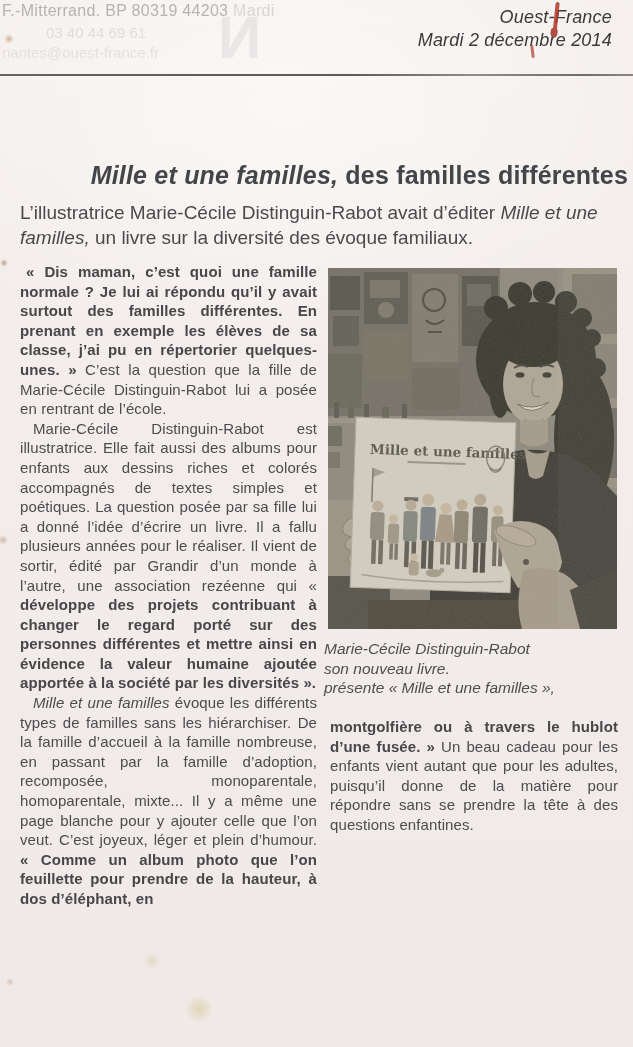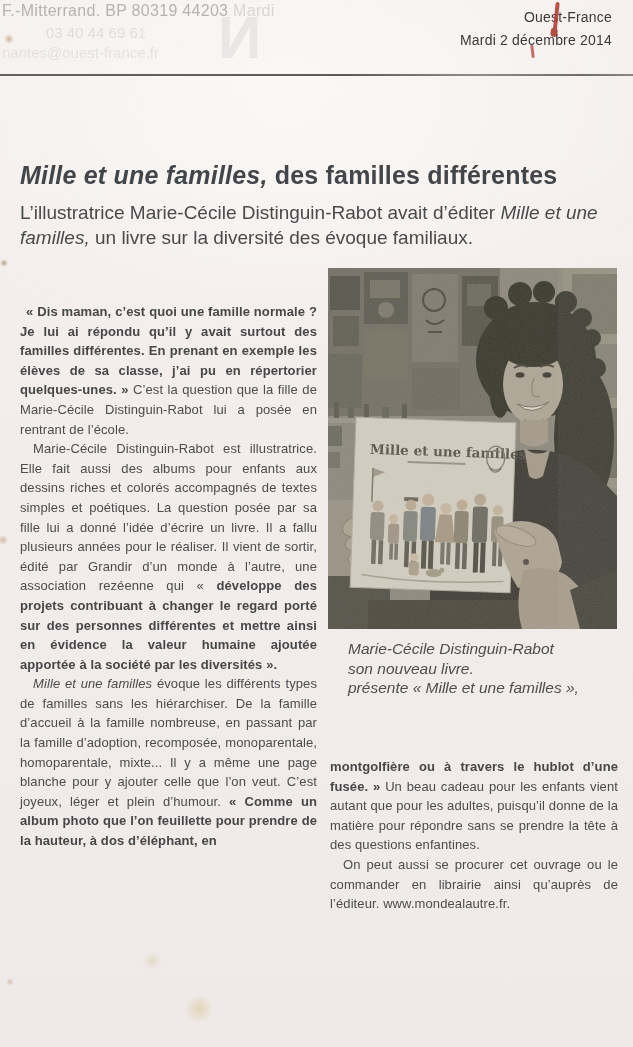--- a/index.html
+++ b/index.html
@@ -18,51 +18,51 @@
       linear-gradient(180deg,#f5f0ed 0%,#f2ecea 45%,#efe9e7 100%);
   }
   
   .addr{position:absolute;left:2px;top:2px;font-size:16px;color:#b7b3b1;letter-spacing:.3px;white-space:nowrap;}
   .addr .fade{color:#d9d5d2;}
   .phone{position:absolute;left:46px;top:24px;font-size:15px;color:#d4cecb;opacity:.6;}
   .email{position:absolute;left:2px;top:44px;font-size:15px;color:#d7d1ce;opacity:.55;}
   .show-n{position:absolute;left:218px;top:8px;font-size:60px;font-weight:bold;
           color:rgba(128,130,136,.13);transform:scaleX(-1);line-height:1;}
   .mast-right{position:absolute;right:21px;top:6px;text-align:right;
-              font-size:14px;line-height:23px;color:#3a3a3c;letter-spacing:.2px;}
+              font-size:18px;line-height:23px;color:#3a3a3c;letter-spacing:.2px;font-style:italic;}
   .rule{position:absolute;left:0;top:74px;width:633px;height:2px;
         background:linear-gradient(to right,#646160 0%,#5d5a58 55%,#8f8c8a 75%,#6f6c6a 92%,#8a8785 100%);}
   
   .red-slash{position:absolute;left:554px;top:2px;width:4px;height:34px;background:#b0372c;
              border-radius:3px;transform:rotate(6deg);opacity:.85;}
   .red-slash::after{content:"";position:absolute;left:-2px;top:26px;width:7px;height:9px;
              background:#a63328;border-radius:4px;}
   .red-dash{position:absolute;left:531px;top:45px;width:3px;height:13px;background:#b0372c;
              border-radius:2px;transform:rotate(-7deg);opacity:.7;}
   
   .headline{position:absolute;left:20px;top:160px;width:608px;margin:0;
-            font-size:25px;line-height:30px;font-weight:bold;color:#42464a;letter-spacing:.2px;}
+            font-size:25px;line-height:30px;font-weight:bold;color:#42464a;letter-spacing:.2px;text-align:right;}
   .headline em{font-style:italic;}
   .subhead{position:absolute;left:20px;top:201px;width:604px;margin:0;
            font-size:19px;line-height:24.5px;color:#4a4a4c;}
   .subhead em{font-style:italic;}
   
-  .col{position:absolute;text-align:justify;font-size:13px;line-height:19.6px;
-       letter-spacing:.1px;color:#4c4c4e;margin-top:40px;}
+  .col{position:absolute;text-align:justify;font-size:15px;line-height:19.6px;
+       letter-spacing:.1px;color:#4c4c4e;}
   .col p{margin:0;text-indent:13px;}
   .col p.p-first{text-indent:6px;}
   .col p.p-cont{text-indent:0;}
   .col strong{color:#47474a;}
   .col em{font-style:italic;}
   .col-left{left:20px;top:262px;width:297px;}
   .col-right{left:330px;top:717px;width:288px;}
   
   .photo{position:absolute;left:328px;top:268px;width:289px;height:361px;}
   .photo svg{display:block;}
-  .caption{position:absolute;left:348px;top:639px;width:286px;font-style:italic;
+  .caption{position:absolute;left:324px;top:639px;width:286px;font-style:italic;
            font-size:15.5px;line-height:19.5px;color:#4e4e50;}
 </style>
 </head>
 <body>
 
 <div class="page">
 
   <div class="addr"><span>F.-Mitterrand. BP 80319 44203 </span><span class="fade">Mardi</span></div>
   <div class="phone">03 40 44 69 61</div>
   <div class="email">nantes@ouest-france.fr</div>
@@ -242,16 +242,15 @@
   </div>
 
   <div class="caption">
     <div>Marie-Cécile Distinguin-Rabot</div>
     <div>son nouveau livre.</div>
     <div>présente « Mille et une familles »,</div>
   </div>
 
   <div class="col col-right">
     <p class="p-cont"><strong>montgolfière ou à travers le hublot d’une fusée. » </strong><span>Un beau cadeau pour les enfants vient autant que pour les adultes, puisqu’il donne de la matière pour répondre sans se prendre la tête à des questions enfantines.</span></p>
-    <p>On peut aussi se procurer cet ouvrage ou le commander en librairie ainsi qu’auprès de l’éditeur. www.mondealautre.fr.</p>
   </div>
 
 </div>
 
 </body></html>

